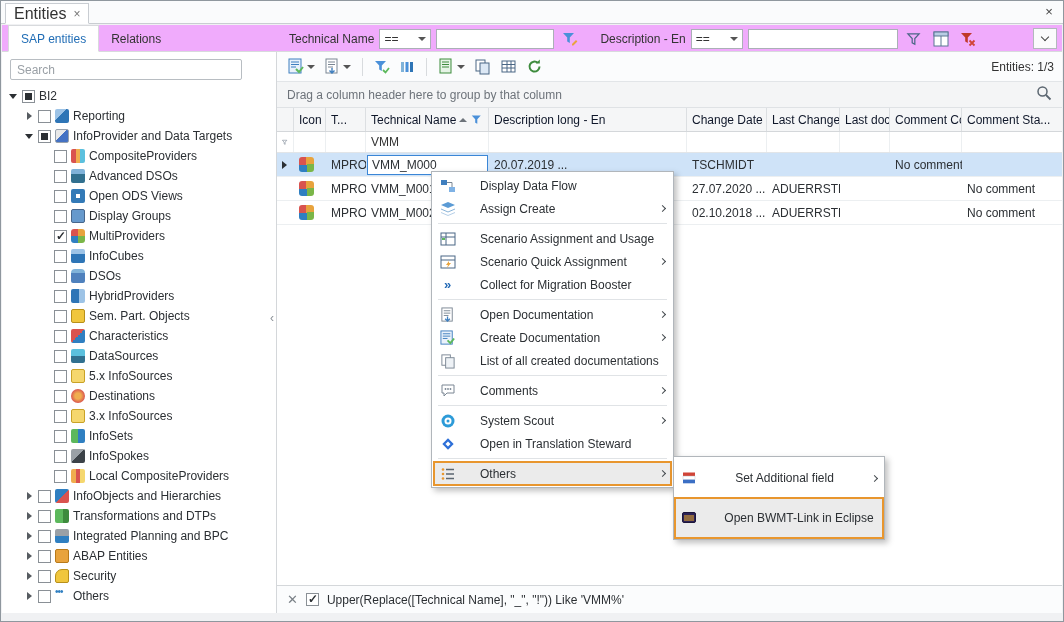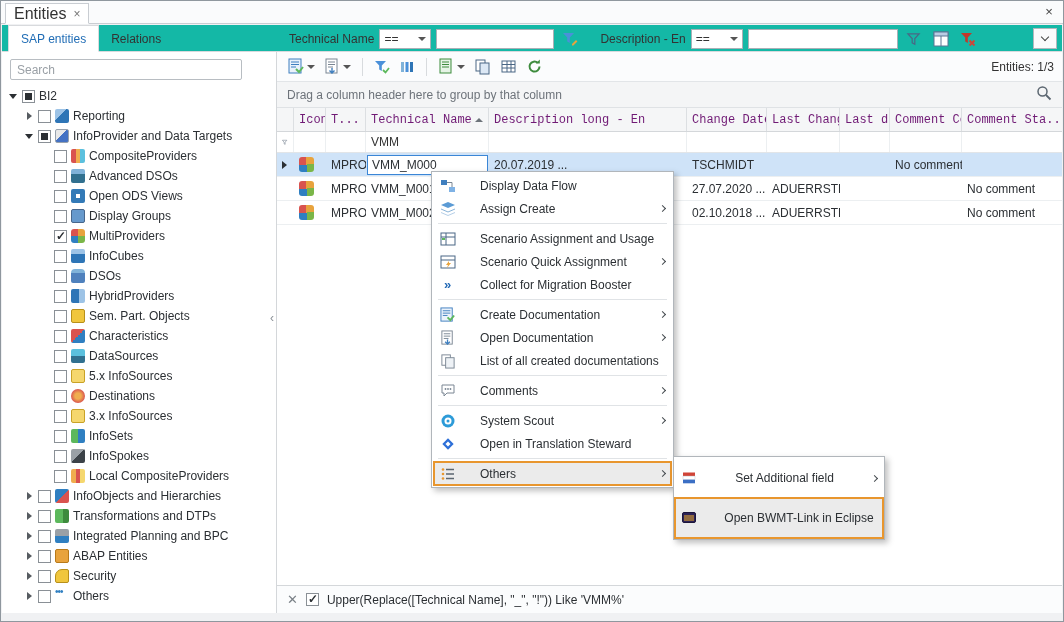--- a/index.html
+++ b/index.html
@@ -13,21 +13,21 @@
 
   
   .tabstrip { position:absolute; left:0; top:0; right:0; height:23px; background:#fafbfc; border-bottom:1px solid #c9cdd2; }
   .doc-tab { position:absolute; left:4px; top:2px; height:21px; padding:0 8px; background:#fff;
              border:1px solid #c9cdd2; border-bottom:1px solid #fff; display:flex; align-items:center; gap:7px; }
   .doc-tab .t { font-size:16px; color:#333; }
   .doc-tab .x { color:#777; font-size:12px; cursor:pointer; }
   .win-close { position:absolute; right:6px; top:3px; width:16px; height:16px; text-align:center; line-height:15px; color:#444; font-size:13px; cursor:pointer; }
 
   
-  .hdr { position:absolute; left:1px; right:1px; top:24px; height:27px; background:#14b8a6; border-bottom:1px solid #d8dadd; }
+  .hdr { position:absolute; left:1px; right:1px; top:24px; height:27px; background:#f0abfc; border-bottom:1px solid #d8dadd; }
   .page-tabs { position:absolute; left:6px; top:0; height:27px; display:flex; align-items:stretch; }
   .page-tab { padding:0 12px; display:flex; align-items:center; font-size:12px; color:#333; cursor:pointer; }
   .page-tab.active { background:#fff; border:1px solid #d8dadd; border-bottom:1px solid #fff; color:#1f6cb5; }
   .filters { position:absolute; left:287px; top:3px; height:22px; display:flex; align-items:center; gap:5px; }
   .flabel { color:#333; white-space:nowrap; }
   .combo { height:20px; min-width:52px; background:#fff; border:1px solid #aab0b6; display:flex; align-items:center; justify-content:space-between; padding:0 4px; cursor:pointer; }
   .caret-down { width:0; height:0; border-left:4px solid transparent; border-right:4px solid transparent; border-top:4px solid #555; }
   .tbx { height:20px; background:#fff; border:1px solid #aab0b6; padding:0 4px; font-family:"Liberation Sans",sans-serif; font-size:12px; }
   .ibtn { width:22px; height:22px; display:flex; align-items:center; justify-content:center; cursor:pointer; border-radius:2px; }
   .opt-btn { position:absolute; right:5px; top:3px; width:24px; height:21px; border:1px solid #b3b8bd; background:#fbfbfc; display:flex; align-items:center; justify-content:center; cursor:pointer; }
@@ -81,21 +81,21 @@
   .toolbar { height:30px; flex:none; background:#fbfcfd; border-bottom:1px solid #e2e5e8; display:flex; align-items:center; padding:0 8px; gap:3px; }
   .tbtn { height:22px; display:flex; align-items:center; gap:2px; padding:0 3px; border-radius:2px; cursor:pointer; }
   .tbsep { width:1px; height:18px; background:#d8dbde; margin:0 5px; }
   .entcount { margin-left:auto; color:#333; }
 
   .groupbar { height:26px; flex:none; background:#f4f5f6; border-bottom:1px solid #dfe2e5; display:flex; align-items:center; padding:0 10px; color:#6d737a; }
   .groupbar .mag { margin-left:auto; cursor:pointer; }
 
   .gridwrap { flex:1; display:flex; flex-direction:column; overflow:hidden; }
   .grow-base { display:grid; grid-template-columns:17px 32px 40px 123px 198px 80px 73px 50px 72px 1fr; align-items:stretch; }
-  .ghead { height:24px; flex:none; background:#f5f6f7; border-bottom:1px solid #d4d7da; color:#701a75;font-family:Liberation Mono, monospace; }
+  .ghead { height:24px; flex:none; background:#f5f6f7; border-bottom:1px solid #d4d7da; color:#0f172a; }
   .ghead .hc { display:flex; align-items:center; padding:0 5px; border-right:1px solid #dcdfe2; overflow:hidden; white-space:nowrap; cursor:pointer; gap:3px; }
   .sort-asc { width:0; height:0; border-left:4px solid transparent; border-right:4px solid transparent; border-bottom:4px solid #6d737a; flex:none; }
   .gfilter { height:21px; flex:none; border-bottom:1px solid #e2e5e8; color:#333; }
   .gfilter .fc { display:flex; align-items:center; padding:0 5px; border-right:1px solid #eceff1; overflow:hidden; white-space:nowrap; }
   .grow { height:24px; flex:none; border-bottom:1px solid #eceff1; }
   .grow .dc { display:flex; align-items:center; padding:0 5px; overflow:hidden; white-space:nowrap; color:#2b2f33; }
   .grow.selected { background:#cfe3f8; }
   .editcell { background:#fff; border:1px solid #3b86d6; height:20px; align-self:center; margin:0 1px; padding:0 4px !important; }
   .row-exp { width:0; height:0; border-top:4px solid transparent; border-bottom:4px solid transparent; border-left:5px solid #2b2f33; }
   .gicon { width:15px; height:15px; border-radius:3px; }
@@ -537,37 +537,37 @@
       <span class="marrow"></span>
     </div>
     <div class="mitem">
       <span class="mico bluetext">»</span>
       <span class="mlabel">Collect for Migration Booster</span>
     </div>
     <div class="msep"></div>
     <div class="mitem">
       <span class="mico">
           <svg width="16" height="16" viewBox="0 0 17 17">
+            <rect x="2" y="1" width="11" height="14" fill="#fff" stroke="#7a8693"></rect>
+            <path d="M4 4h7M4 6.5h7M4 9h5" stroke="#7a8693"></path>
+            <path d="M8 10v5M5.5 12.5L8 15l2.5-2.5" stroke="#3f7fbf" stroke-width="1.4" fill="none"></path>
+          </svg>
+        </span>
+      <span class="mlabel">Open Documentation</span>
+      <span class="marrow"></span>
+    </div>
+    <div class="mitem">
+      <span class="mico">
+          <svg width="16" height="16" viewBox="0 0 17 17">
             <rect x="1" y="1" width="12" height="14" fill="#eaf2fb" stroke="#3f7fbf"></rect>
             <path d="M3 4h8M3 6.5h8M3 9h5" stroke="#3f7fbf"></path>
             <path d="M8 11l3 3 4-5" stroke="#5cb85c" stroke-width="2" fill="none"></path>
           </svg>
         </span>
       <span class="mlabel">Create Documentation</span>
-      <span class="marrow"></span>
-    </div>
-    <div class="mitem">
-      <span class="mico">
-          <svg width="16" height="16" viewBox="0 0 17 17">
-            <rect x="2" y="1" width="11" height="14" fill="#fff" stroke="#7a8693"></rect>
-            <path d="M4 4h7M4 6.5h7M4 9h5" stroke="#7a8693"></path>
-            <path d="M8 10v5M5.5 12.5L8 15l2.5-2.5" stroke="#3f7fbf" stroke-width="1.4" fill="none"></path>
-          </svg>
-        </span>
-      <span class="mlabel">Open Documentation</span>
       <span class="marrow"></span>
     </div>
     <div class="mitem">
       <span class="mico">
           <svg width="16" height="16" viewBox="0 0 17 17">
             <rect x="2" y="2" width="9" height="11" fill="#fff" stroke="#7a8693"></rect>
             <rect x="6" y="5" width="9" height="11" fill="#eef2f6" stroke="#7a8693"></rect>
           </svg>
         </span>
       <span class="mlabel">List of all created documentations</span>

